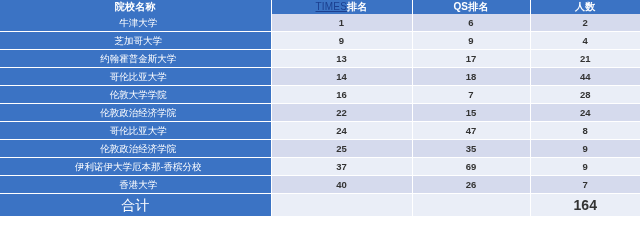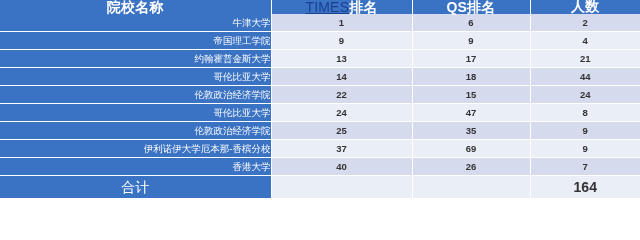--- a/index.html
+++ b/index.html
@@ -25,21 +25,21 @@
   .ranking-table col.c-name   { width: 271px; }
   .ranking-table col.c-times  { width: 141px; }
   .ranking-table col.c-qs     { width: 118px; }
   .ranking-table col.c-count  { width: 110px; }
 
   
   thead th {
     height: 14px;
     background: #3b73c4;
     color: #ffffff;
-    font-size: 14px;
+    font-size: 10px;
     font-weight: bold;
     text-align: center;
     vertical-align: middle;
     padding: 0;
     border-right: 1px solid #ffffff;
     letter-spacing: .2px;
     line-height: 14px;
     white-space: nowrap;
   }
   thead th:last-child { border-right: none; font-family: Liberation Serif, serif; }
@@ -56,21 +56,21 @@
     padding: 0;
     font-size: 9.5px;
     vertical-align: middle;
     line-height: 17px;
     white-space: nowrap;
   }
 
   td.name-cell {
     background: #3b73c4;
     color: #ffffff;
-    text-align: right;
+    text-align: center;
     padding-left: 6px;
     border-bottom: 1px solid #ffffff;
     border-right: 1px solid #ffffff;
     font-size: 9.5px;
     margin-left: 42px;
   }
 
   td.num-cell {
     text-align: center;
     color: #333333;
@@ -139,36 +139,42 @@
   </thead>
 
   <tbody id="table-body">
       <tr class="odd-row">
         <td class="name-cell">牛津大学</td>
         <td class="num-cell">1</td>
         <td class="num-cell">6</td>
         <td class="num-cell">2</td>
       </tr>
       <tr class="even-row">
-        <td class="name-cell">帝国理工学院</td>
+        <td class="name-cell">芝加哥大学</td>
         <td class="num-cell">9</td>
         <td class="num-cell">9</td>
         <td class="num-cell">4</td>
       </tr>
       <tr class="even-row">
         <td class="name-cell">约翰霍普金斯大学</td>
         <td class="num-cell">13</td>
         <td class="num-cell">17</td>
         <td class="num-cell">21</td>
       </tr>
       <tr class="odd-row">
         <td class="name-cell">哥伦比亚大学</td>
         <td class="num-cell">14</td>
         <td class="num-cell">18</td>
         <td class="num-cell">44</td>
+      </tr>
+      <tr class="even-row">
+        <td class="name-cell">伦敦大学学院</td>
+        <td class="num-cell">16</td>
+        <td class="num-cell">7</td>
+        <td class="num-cell">28</td>
       </tr>
       <tr class="odd-row">
         <td class="name-cell">伦敦政治经济学院</td>
         <td class="num-cell">22</td>
         <td class="num-cell">15</td>
         <td class="num-cell">24</td>
       </tr>
       <tr class="even-row">
         <td class="name-cell">哥伦比亚大学</td>
         <td class="num-cell">24</td>

